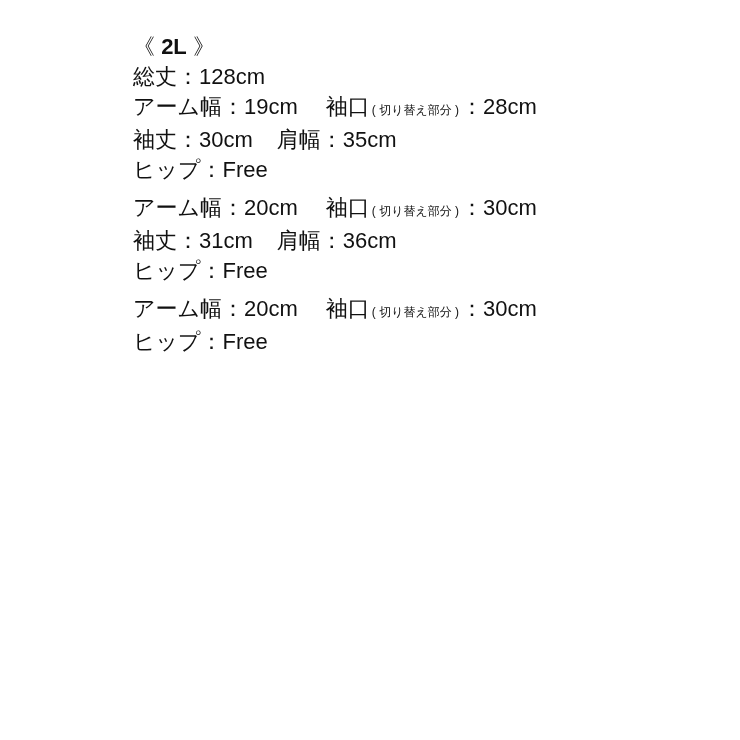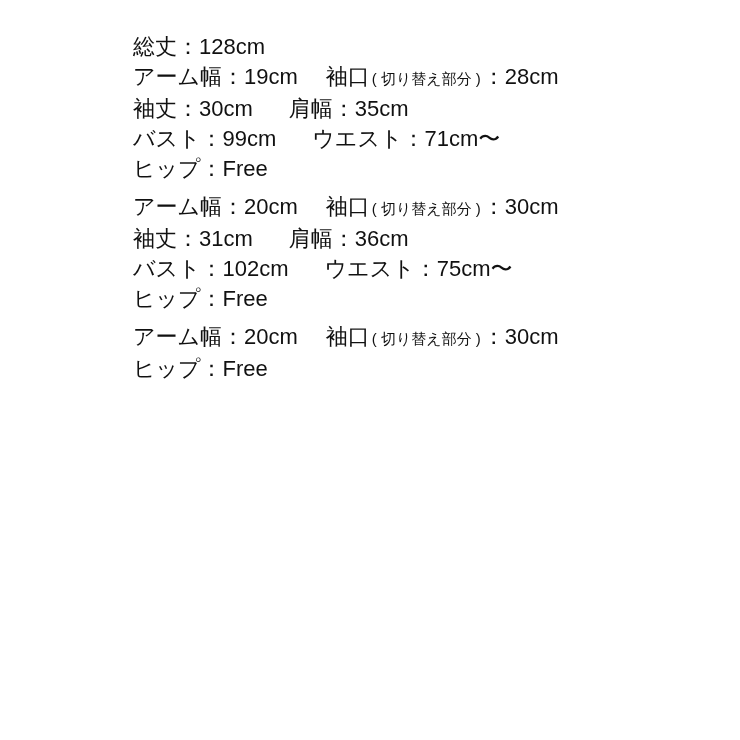--- a/index.html
+++ b/index.html
@@ -24,62 +24,61 @@
     margin: 0;
     font-size: 22px;
     line-height: 30px;
     white-space: nowrap;
     font-weight: normal;
   }
   .size-label {
     font-weight: bold;
   }
   .seg2 {
-    margin-left: 36px;
+    margin-left: 24px;
   }
   .cuff-group {
     margin-left: 28px;
   }
   .cuff-note {
-    font-size: 15px;
+    font-size: 12px;
     margin: 0 2px;
   }
 </style>
 </head>
 <body>
 
 <div class="size-chart">
 
   <section class="size-block">
+    <h2 class="heading">
+      <span>《</span>
+      <span class="size-label">2L</span>
+      <span>》</span>
+    </h2>
     <p class="row">
       <span>総丈：128cm</span>
     </p>
     <p class="row">
       <span>アーム幅：19cm</span><span class="cuff-group"><span>袖口</span><span class="cuff-note">( 切り替え部分 )</span><span>：28cm</span></span>
     </p>
     <p class="row">
       <span>袖丈：30cm</span><span class="seg2">肩幅：35cm</span>
-    </p>
-    <p class="row">
-      <span>バスト：99cm</span><span class="seg2">ウエスト：71cm〜</span>
     </p>
     <p class="row">
       <span>ヒップ：Free</span>
     </p>
   </section>
 
   <section class="size-block">
     <p class="row">
       <span>アーム幅：20cm</span><span class="cuff-group"><span>袖口</span><span class="cuff-note">( 切り替え部分 )</span><span>：30cm</span></span>
     </p>
     <p class="row">
       <span>袖丈：31cm</span><span class="seg2">肩幅：36cm</span>
-    </p>
-    <p class="row">
-      <span>バスト：102cm</span><span class="seg2">ウエスト：75cm〜</span>
     </p>
     <p class="row">
       <span>ヒップ：Free</span>
     </p>
   </section>
 
   <section class="size-block">
     <p class="row">
       <span>アーム幅：20cm</span><span class="cuff-group"><span>袖口</span><span class="cuff-note">( 切り替え部分 )</span><span>：30cm</span></span>
     </p>

